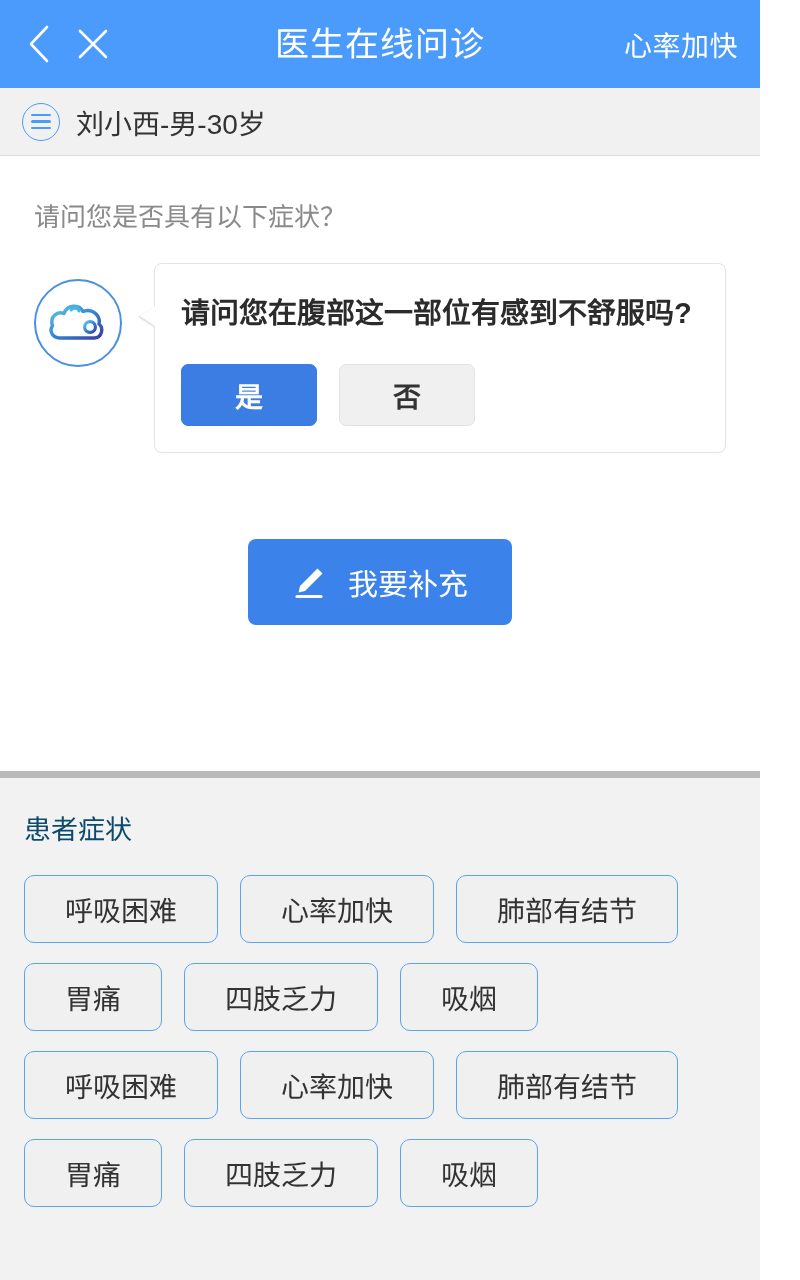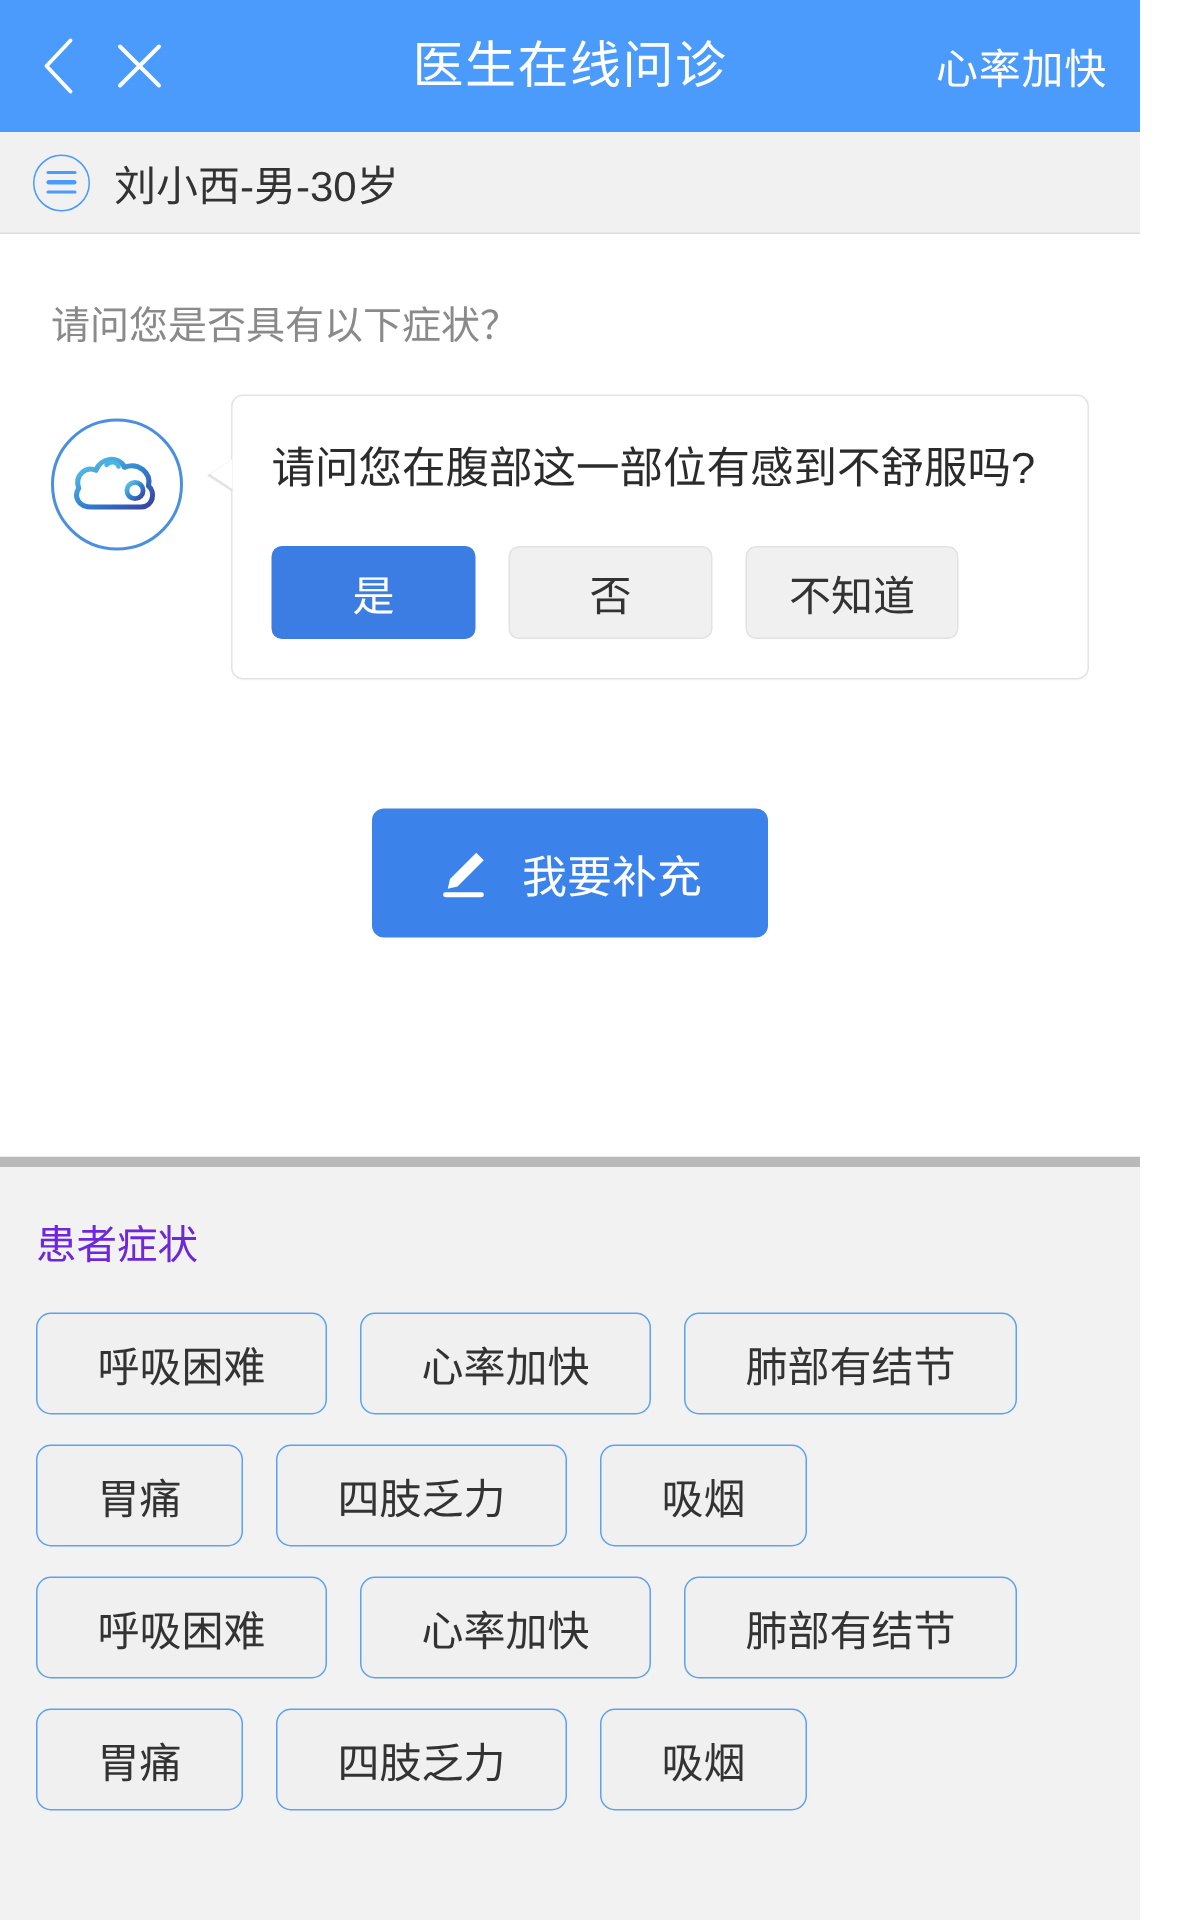--- a/index.html
+++ b/index.html
@@ -135,20 +135,21 @@
     align-items: center;
     justify-content: center;
     overflow: hidden;
   }
   .avatar svg { display: block; }
 
   .bubble-wrap {
     position: relative;
     margin-left: 32px;
     flex: 1 1 auto;
+    font-weight: bold;
   }
   .bubble {
     position: relative;
     background: #ffffff;
     border: 1.5px solid #e3e3e3;
     border-radius: 8px;
     padding: 28px 26px 26px 26px;
     box-shadow: 0 1px 2px rgba(0,0,0,0.02);
   }
   .bubble::before,
@@ -235,21 +236,21 @@
   
   .symptoms {
     flex: 0 0 auto;
     height: 502px;
     background: #f2f2f2;
     padding: 30px 24px 0 24px;
     overflow: hidden;
   }
   .symptoms-title {
     font-size: 27px;
-    color: #6d28d9;
+    color: #0c4a6e;
     margin-bottom: 28px;
   }
   .tag-list {
     display: flex;
     flex-wrap: wrap;
     gap: 20px 22px;
   }
   .tag {
     border: 1.6px solid #5aa3f0;
     background: #f0f0f0;
@@ -321,21 +322,20 @@
         </svg>
       </div>
 
       <div class="bubble-wrap">
         <div class="bubble">
           <div class="bubble-text">请问您在腹部这一部位有感到不舒服吗?</div>
 
           <div class="answer-row">
             <div class="answer-btn selected">是</div>
             <div class="answer-btn">否</div>
-            <div class="answer-btn">不知道</div>
           </div>
         </div>
       </div>
 
     </div>
 
     <div class="supplement-wrap">
       <button class="supplement-btn">
         <span>
           <svg width="34" height="34" viewBox="0 0 34 34" fill="none">

